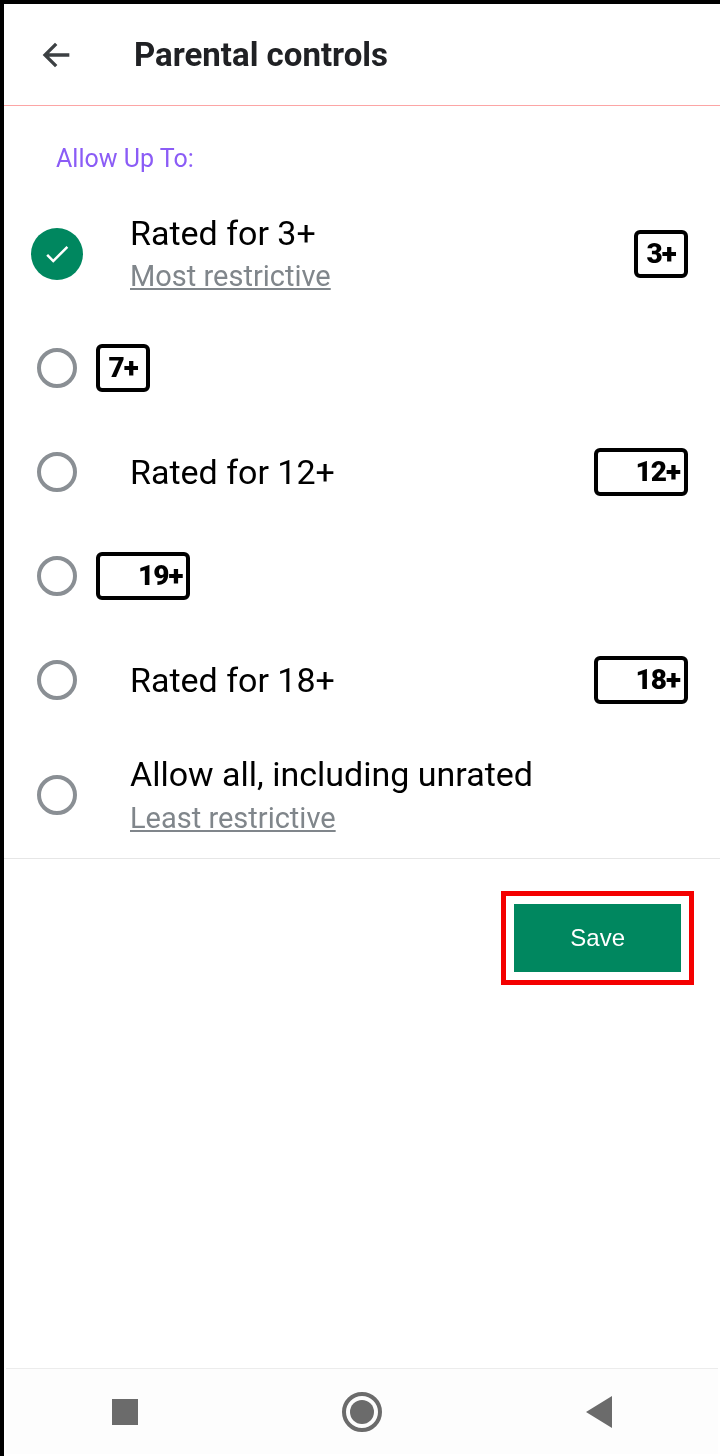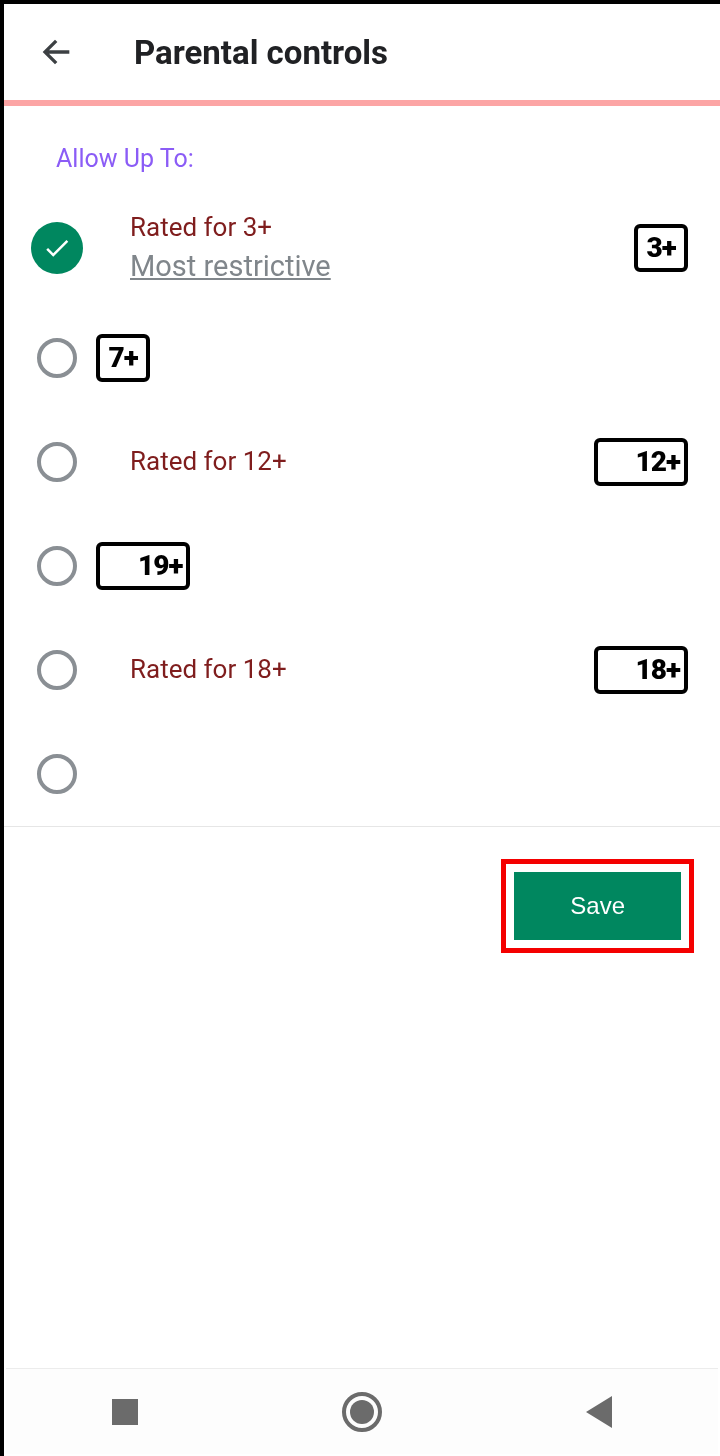--- a/index.html
+++ b/index.html
@@ -9,21 +9,21 @@
       font-family: Roboto, "Segoe UI", Arial, sans-serif;
       background: #fff;
       color: #202124;
       position: relative;
       border: 2px solid #000;
     }
     .header {
       height: 102px;
       display: flex;
       align-items: center;
-      border-bottom: 6px solid #fca5a5;
+      border-bottom: 1px solid #fca5a5;
       padding: 0 8px;
     }
     .back-btn {
       width: 88px;
       height: 88px;
       display: flex;
       align-items: center;
       justify-content: center;
       color: #3c4043;
       background: none;
@@ -72,22 +72,22 @@
       background: #00875f;
       display: flex;
       align-items: center;
       justify-content: center;
     }
     .text-col {
       flex: 1;
       padding-left: 42px;
     }
     .opt-label {
-      font-size: 26px;
-      color: #7f1d1d;
+      font-size: 34px;
+      color: #000000;
       line-height: 1.3;
     }
     .opt-sub {
       font-size: 29px;
       color: #80868b;
       line-height: 1.35;
       margin-top: 2px;
       text-decoration: underline;
     }
     .badge-col {
@@ -244,20 +244,24 @@
       <div class="badge-col">
         <div class="age-badge wide">
           <span>18+</span>
         </div>
       </div>
     </div>
     <div class="option-row">
       <div class="radio-col">
         <div class="radio-outer"></div>
       </div>
+      <div class="text-col">
+        <div class="opt-label">Allow all, including unrated</div>
+        <div class="opt-sub">Least restrictive</div>
+      </div>
     </div>
   </div>
 
 <div class="save-bar">
   <div class="save-highlight">
     <button class="save-btn">Save</button>
   </div>
 </div>
 
 <div class="navbar">

